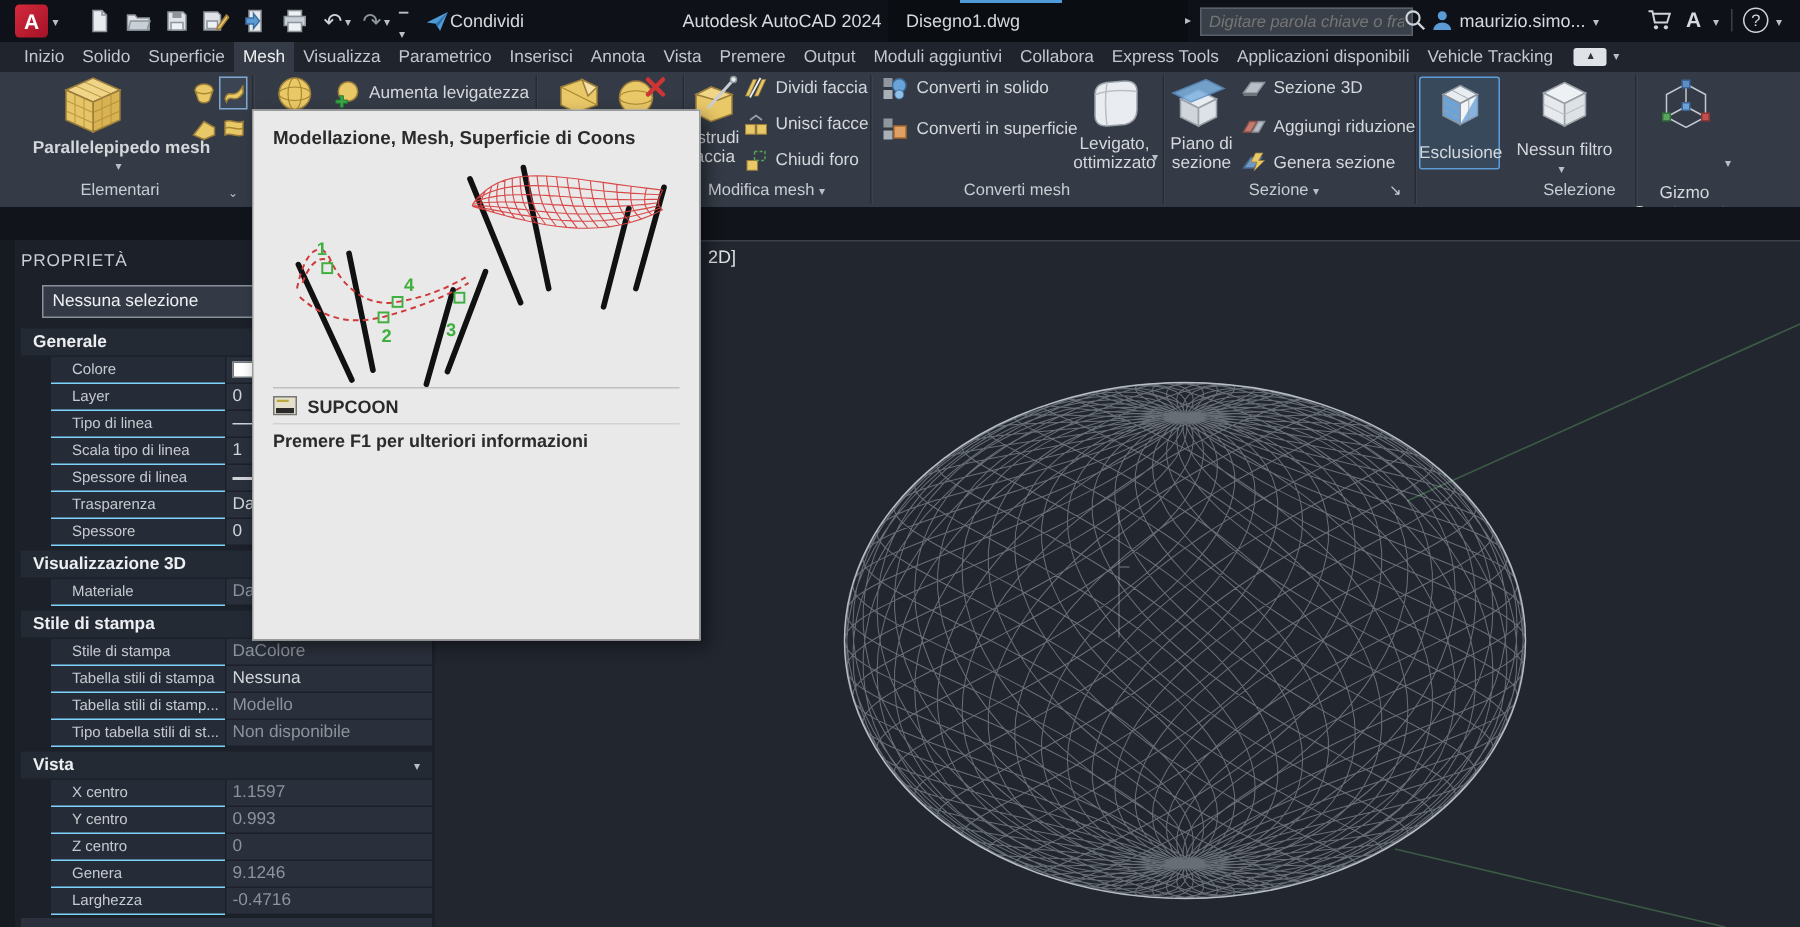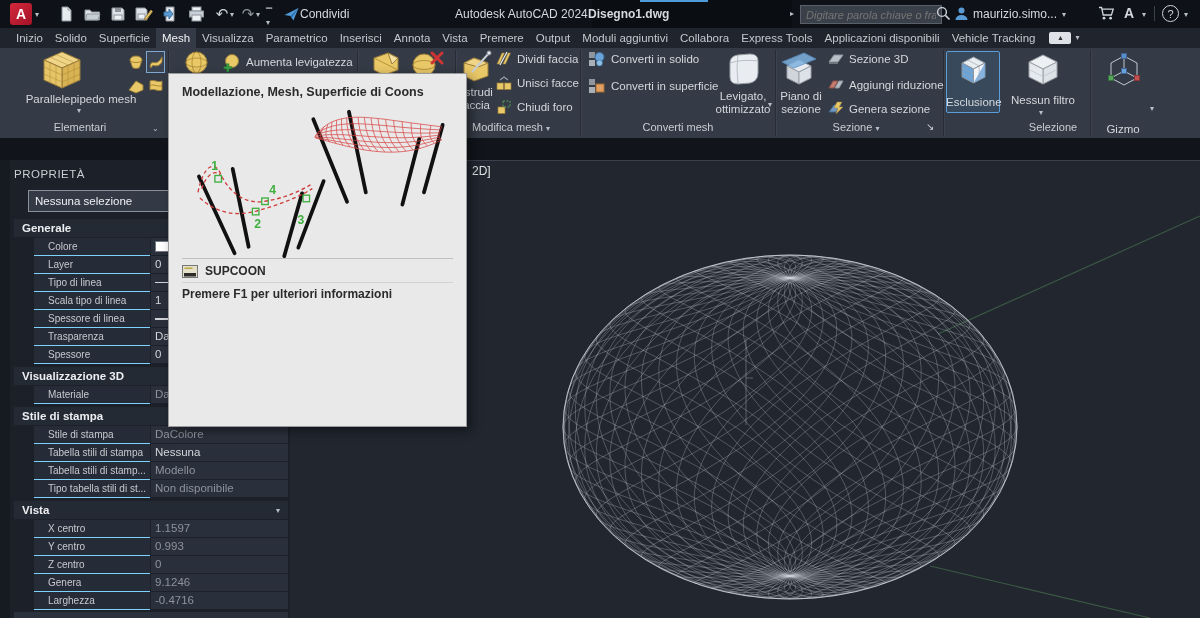--- a/index.html
+++ b/index.html
@@ -60,21 +60,21 @@
   
   .canvas{left:290px;top:160px;width:910px;height:458px;background:#21262f;border-top:1px solid #3a414c;box-sizing:border-box;}
   .vp-label{font-size:12px;color:#dfe2e6;}
   
   .tooltip{left:168px;top:73px;width:299px;height:354px;background:#e9e9e9;border:1px solid #9a9a9a;
            box-shadow:4px 4px 10px rgba(0,0,0,0.45);box-sizing:border-box;color:#2b2b2b;z-index:50;
            padding:11px 13px 0 13px;}
   .tt-title{font-size:12.5px;font-weight:bold;margin-bottom:9px;}
   .tt-sub{font-size:12.3px;margin-bottom:9px;color:#333;}
   .tt-body{font-size:12.3px;line-height:1.4;color:#333;}
-  .tt-foot{border-top:1px solid #c0c0c0;display:flex;align-items:center;gap:7px;padding:5px 0 4px 0;}
+  .tt-foot{border-top:1px solid #c0c0c0;display:flex;align-items:flex-start;gap:7px;padding:5px 0 4px 0;}
   .tt-cmd{font-size:12px;font-weight:bold;}
   .tt-f1{border-top:1px solid #d2d2d2;font-size:12px;font-weight:bold;padding:4px 0;}
 </style>
 </head>
 <body>
 
 <div class="abs titlebar">
   <div class="abs logo">A</div>
   <div class="abs caret" style="left:35px;top:10px;">▾</div>
 
@@ -126,21 +126,21 @@
     <svg width="15" height="15" viewBox="0 0 16 16">
       <polygon points="0.5,8.5 15.5,1 10,14.5 7,9.5" fill="#4f9ad8"></polygon>
         <polygon points="7,9.5 15.5,1 8,12" fill="#2f6ea6"></polygon>
     </svg>
   </div>
   <div class="abs tb-text" style="left:300px;">Condividi</div>
 
   <div class="abs doc-tab"></div>
   <div class="abs doc-accent" style="background:#4f9ad8;"></div>
   <div class="abs tb-text" style="left:455px;">Autodesk AutoCAD 2024</div>
-  <div class="abs tb-text" style="left:588px;font-weight:bold;">Disegno1.dwg</div>
+  <div class="abs tb-text" style="left:604px;">Disegno1.dwg</div>
 
   <div class="abs caret" style="left:790px;top:9px;">▸</div>
   <input class="abs searchbox" placeholder="Digitare parola chiave o frase" style="">
   <div class="abs" style="left:936px;top:6px;">
     <svg width="15" height="15" viewBox="0 0 15 15">
         <circle cx="6" cy="6" r="4.4" fill="none" stroke="#cfd4da" stroke-width="1.4"></circle>
         <line x1="9.4" y1="9.4" x2="13.5" y2="13.5" stroke="#cfd4da" stroke-width="1.6"></line>
       </svg>
   </div>
   <div class="abs" style="left:954px;top:6px;">
@@ -199,21 +199,21 @@
 <div class="abs vsep" style="left:1090px;"></div>
 
 <div class="abs" style="left:39px;top:50px;">
   <svg width="46" height="42" viewBox="0 0 46 42">
     <polygon points="23,2 41,10 23,18 5,10" fill="#f0d588" stroke="#9a7d3a"></polygon>
     <polygon points="41,10 41,30 23,38 23,18" fill="#d9b254" stroke="#9a7d3a"></polygon>
     <polygon points="5,10 23,18 23,38 5,30" fill="#e6c468" stroke="#9a7d3a"></polygon>
     <path d="M11,7 L29,15 M17,4.5 L35,12.5 M5,17 L23,25 M5,24 L23,32 M41,17 L23,25 M41,24 L23,32 M11,13 L11,33 M17,15.5 L17,35.5 M29,15.5 L29,35.5 M35,13 L35,33" stroke="#a8872f" stroke-width="0.7" fill="none" opacity="0.7"></path>
   </svg>
 </div>
-<div class="abs biglabel" style="left:2px;top:93px;width:158px;">Parallelepipedo mesh</div>
+<div class="abs biglabel" style="left:2px;top:93px;width:158px;font-weight:bold;">Parallelepipedo mesh</div>
 <div class="abs caret" style="left:77px;top:106px;">▾</div>
 <div class="abs gridcell" style="left:126px;top:51px;">
   <svg width="16" height="16" viewBox="0 0 16 16">
     <path d="M2,6 a6,4 0 1 1 12,0 l-2,6 a4,2.5 0 0 1 -8,0 z" fill="#e9c868" stroke="#9a7d3a"></path>
       <path d="M2,6 a6,2.5 0 0 0 12,0" fill="none" stroke="#a8872f"></path>
   </svg>
 </div>
 <div class="abs gridcell hl" style="left:146px;top:51px;">
   <svg width="16" height="16" viewBox="0 0 16 16">
     <path d="M2,12 C4,4 8,14 14,3 L14,8 C9,16 5,8 3,14 z" fill="#e9c868" stroke="#9a7d3a"></path>

